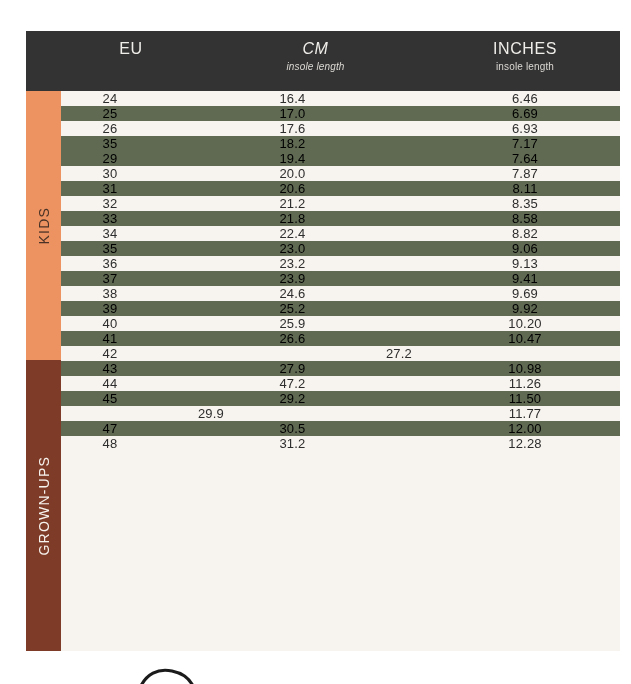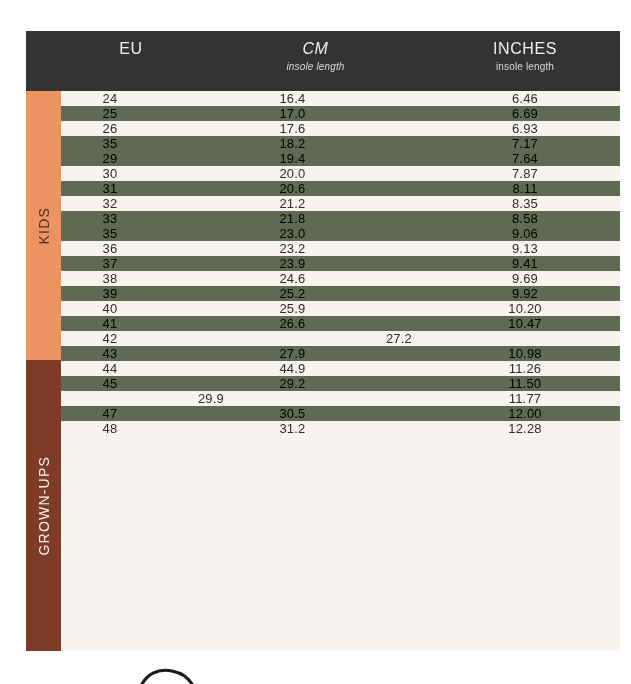--- a/index.html
+++ b/index.html
@@ -186,20 +186,25 @@
         <div class="row cream">
           <div class="cell cell-eu">32</div>
           <div class="cell cell-cm">21.2</div>
           <div class="cell cell-inches">8.35</div>
         </div>
         <div class="row olive">
           <div class="cell cell-eu">33</div>
           <div class="cell cell-cm">21.8</div>
           <div class="cell cell-inches">8.58</div>
         </div>
+        <div class="row cream">
+          <div class="cell cell-eu">34</div>
+          <div class="cell cell-cm">22.4</div>
+          <div class="cell cell-inches">8.82</div>
+        </div>
         <div class="row olive">
           <div class="cell cell-eu">35</div>
           <div class="cell cell-cm">23.0</div>
           <div class="cell cell-inches">9.06</div>
         </div>
         <div class="row cream">
           <div class="cell cell-eu">36</div>
           <div class="cell cell-cm">23.2</div>
           <div class="cell cell-inches">9.13</div>
         </div>
@@ -232,21 +237,21 @@
           <div class="cell cell-eu">42</div>
           <div class="cell cell-cm">27.2</div>
         </div>
         <div class="row olive">
           <div class="cell cell-eu">43</div>
           <div class="cell cell-cm">27.9</div>
           <div class="cell cell-inches">10.98</div>
         </div>
         <div class="row cream">
           <div class="cell cell-eu">44</div>
-          <div class="cell cell-cm">44.9</div>
+          <div class="cell cell-cm">47.2</div>
           <div class="cell cell-inches">11.26</div>
         </div>
         <div class="row olive">
           <div class="cell cell-eu">45</div>
           <div class="cell cell-cm">29.2</div>
           <div class="cell cell-inches">11.50</div>
         </div>
         <div class="row cream">
           <div class="cell cell-cm">29.9</div>
           <div class="cell cell-inches">11.77</div>

